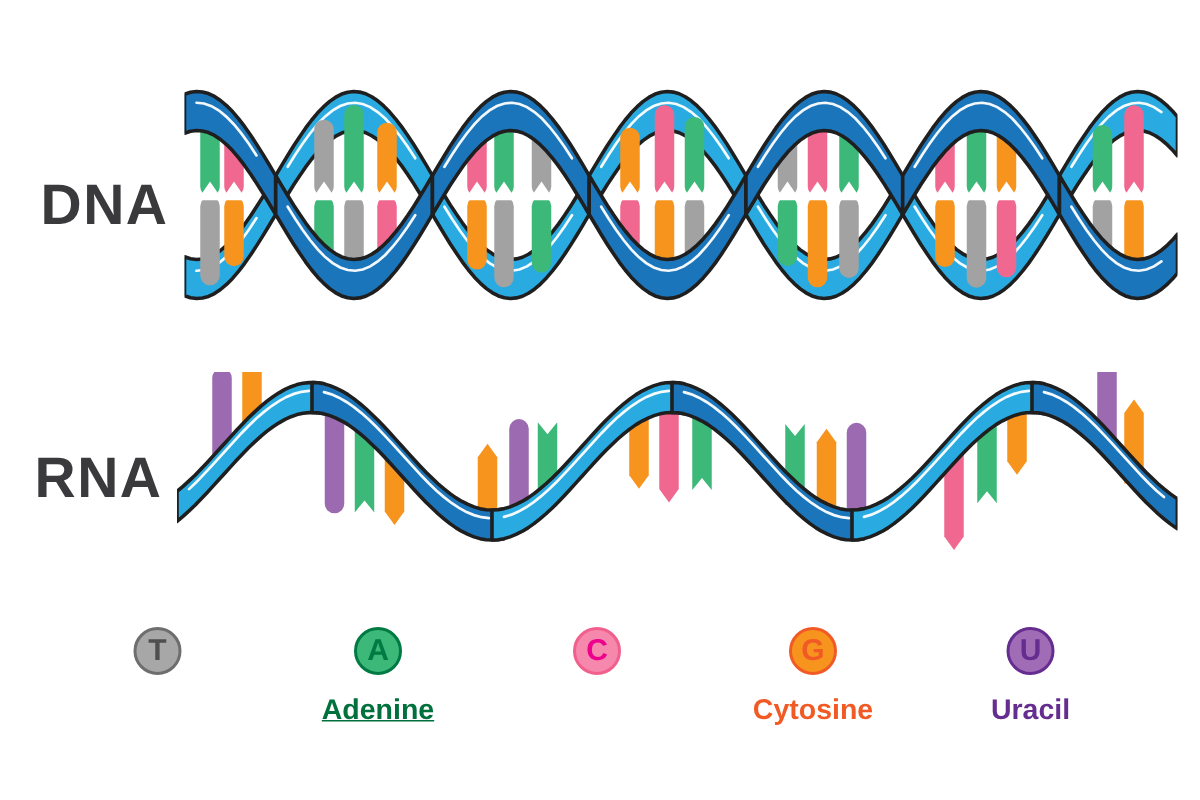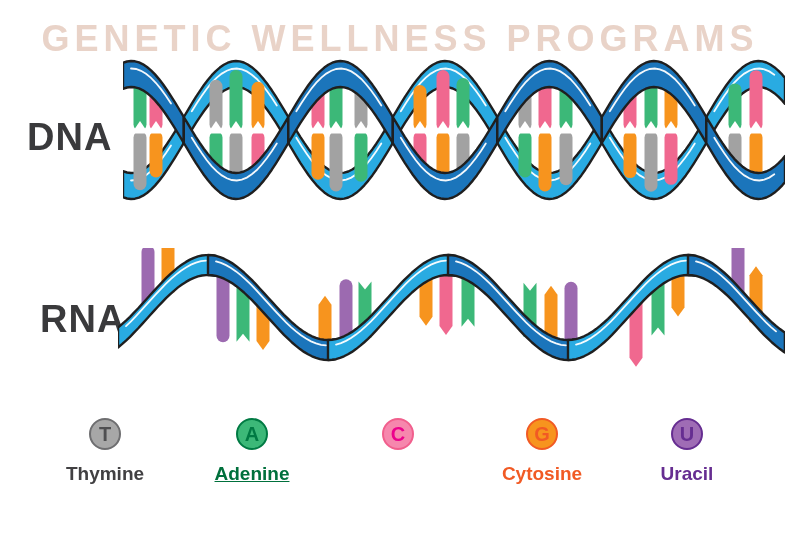--- a/index.html
+++ b/index.html
@@ -11,37 +11,36 @@
   .stage{position:absolute;left:0;top:0;width:800px;height:533px;background:#ffffff;}
   .title{
     position:absolute;left:0;top:18px;width:800px;text-align:center;
     font-size:36px;font-weight:800;letter-spacing:5px;
     color:#e9d3c8;white-space:nowrap;
   }
   .strand-label{
     position:absolute;font-size:38px;font-weight:800;color:#3a3a3c;letter-spacing:1px;margin-top:16px;
   }
   #dna-label{left:27px;top:100px;}
-  #rna-label{left:40px;top:282px;}
+  #rna-label{left:23px;top:282px;}
   #dna-svg{position:absolute;left:123px;top:58px;}
   #rna-svg{position:absolute;left:118px;top:248px;}
   .legend{position:absolute;left:0;top:418px;width:800px;height:80px;}
   .legend-item{position:absolute;width:140px;text-align:center;}
   .legend-circle{
     width:32px;height:32px;border-radius:50%;margin:0 auto;
     display:flex;align-items:center;justify-content:center;
     font-size:20px;font-weight:800;box-sizing:border-box;
   }
   .legend-name{margin-top:13px;font-size:19px;font-weight:800;}
 </style>
 </head>
 <body>
 
 <div class="stage">
-  <div class="title">GENETIC WELLNESS PROGRAMS</div>
 
   <div class="strand-label" id="dna-label">DNA</div>
   <svg id="dna-svg" width="662" height="150" viewBox="0 0 662 150">
       <g>
         <path d="M0.0,113.2 L4.0,114.5 L8.0,115.0 L12.0,114.7 L16.0,113.6 L20.0,111.7 L24.0,109.0 L28.0,105.6 L32.0,101.6 L36.0,96.9 L40.0,91.7 L44.0,86.0 L48.0,79.9 L52.0,73.6 L56.0,67.0 L60.0,60.3 L60.8,59.0 L60.8,85.0 L60.0,86.3 L56.0,93.0 L52.0,99.6 L48.0,105.9 L44.0,112.0 L40.0,117.7 L36.0,122.9 L32.0,127.6 L28.0,131.6 L24.0,135.0 L20.0,137.7 L16.0,139.6 L12.0,140.7 L8.0,141.0 L4.0,140.5 L0.0,139.2 Z" fill="#29abe2" stroke="#1f1f1f" stroke-width="2.4" stroke-linejoin="round"></path>
         <path d="M8.0,122.5 L13.0,122.0 L18.0,120.2 L23.0,117.3 L28.0,113.1 L33.0,108.0 L38.0,101.9 L43.0,95.0 L48.0,87.4" fill="none" stroke="#ffffff" stroke-width="1.8" stroke-linecap="round" opacity="0.95"></path>
         <path d="M60.8,59.0 L64.8,52.3 L68.8,45.7 L72.8,39.2 L76.8,33.1 L80.8,27.3 L84.8,22.0 L88.8,17.2 L92.8,13.1 L96.8,9.6 L100.8,6.8 L104.8,4.7 L108.8,3.5 L112.8,3.0 L116.8,3.4 L120.8,4.5 L124.8,6.5 L128.8,9.2 L132.8,12.6 L136.8,16.7 L140.8,21.4 L144.8,26.6 L148.8,32.3 L152.8,38.4 L156.8,44.8 L160.8,51.4 L164.8,58.2 L165.3,59.0 L165.3,85.0 L164.8,84.2 L160.8,77.4 L156.8,70.8 L152.8,64.4 L148.8,58.3 L144.8,52.6 L140.8,47.4 L136.8,42.7 L132.8,38.6 L128.8,35.2 L124.8,32.5 L120.8,30.5 L116.8,29.4 L112.8,29.0 L108.8,29.5 L104.8,30.7 L100.8,32.8 L96.8,35.6 L92.8,39.1 L88.8,43.2 L84.8,48.0 L80.8,53.3 L76.8,59.1 L72.8,65.2 L68.8,71.7 L64.8,78.3 L60.8,85.0 Z" fill="#29abe2" stroke="#1f1f1f" stroke-width="2.4" stroke-linejoin="round"></path>
         <path d="M68.8,53.2 L73.8,45.2 L78.8,37.7 L83.8,30.8 L88.8,24.7 L93.8,19.6 L98.8,15.6 L103.8,12.7 L108.8,11.0 L113.8,10.5 L118.8,11.3 L123.8,13.4 L128.8,16.7 L133.8,21.0 L138.8,26.5 L143.8,32.8 L148.8,39.8 L153.8,47.5" fill="none" stroke="#ffffff" stroke-width="1.8" stroke-linecap="round" opacity="0.95"></path>
         <path d="M165.3,59.0 L169.3,65.7 L173.3,72.3 L177.3,78.8 L181.3,84.9 L185.3,90.7 L189.3,96.0 L193.3,100.8 L197.3,104.9 L201.3,108.4 L205.3,111.2 L209.3,113.3 L213.3,114.5 L217.3,115.0 L221.3,114.6 L225.3,113.5 L229.3,111.5 L233.3,108.8 L237.3,105.4 L241.3,101.3 L245.3,96.6 L249.3,91.4 L253.3,85.7 L257.3,79.6 L261.3,73.2 L265.3,66.6 L269.3,59.8 L269.8,59.0 L269.8,85.0 L269.3,85.8 L265.3,92.6 L261.3,99.2 L257.3,105.6 L253.3,111.7 L249.3,117.4 L245.3,122.6 L241.3,127.3 L237.3,131.4 L233.3,134.8 L229.3,137.5 L225.3,139.5 L221.3,140.6 L217.3,141.0 L213.3,140.5 L209.3,139.3 L205.3,137.2 L201.3,134.4 L197.3,130.9 L193.3,126.8 L189.3,122.0 L185.3,116.7 L181.3,110.9 L177.3,104.8 L173.3,98.3 L169.3,91.7 L165.3,85.0 Z" fill="#29abe2" stroke="#1f1f1f" stroke-width="2.4" stroke-linejoin="round"></path>
         <path d="M173.3,79.8 L178.3,87.8 L183.3,95.3 L188.3,102.2 L193.3,108.3 L198.3,113.4 L203.3,117.4 L208.3,120.3 L213.3,122.0 L218.3,122.5 L223.3,121.7 L228.3,119.6 L233.3,116.3 L238.3,112.0 L243.3,106.5 L248.3,100.2 L253.3,93.2 L258.3,85.5" fill="none" stroke="#ffffff" stroke-width="1.8" stroke-linecap="round" opacity="0.95"></path>
@@ -204,21 +203,20 @@
         <path d="M450.0,92.0 L454.0,91.8 L458.0,91.1 L462.0,89.9 L466.0,88.3 L470.0,86.3 L474.0,83.9 L478.0,81.1 L482.0,77.9 L486.0,74.5 L490.0,70.8 L494.0,66.8 L498.0,62.6 L502.0,58.3 L506.0,53.9 L510.0,49.5 L514.0,45.1 L518.0,40.7 L522.0,36.4 L526.0,32.2 L530.0,28.2 L534.0,24.5 L538.0,21.1 L542.0,17.9 L546.0,15.1 L550.0,12.7 L554.0,10.7 L558.0,9.1 L562.0,7.9 L566.0,7.2 L570.0,7.0 L574.0,7.2 L578.0,7.9 L578.0,27.9 L574.0,27.2 L570.0,27.0 L566.0,27.2 L562.0,27.9 L558.0,29.1 L554.0,30.7 L550.0,32.7 L546.0,35.1 L542.0,37.9 L538.0,41.1 L534.0,44.5 L530.0,48.2 L526.0,52.2 L522.0,56.4 L518.0,60.7 L514.0,65.1 L510.0,69.5 L506.0,73.9 L502.0,78.3 L498.0,82.6 L494.0,86.8 L490.0,90.8 L486.0,94.5 L482.0,97.9 L478.0,101.1 L474.0,103.9 L470.0,106.3 L466.0,108.3 L462.0,109.9 L458.0,111.1 L454.0,111.8 L450.0,112.0 Z" fill="#29abe2" stroke="#1f1f1f" stroke-width="2.4" stroke-linejoin="round"></path>
         <path d="M458.0,96.6 L463.0,95.1 L468.0,92.9 L473.0,90.0 L478.0,86.6 L483.0,82.6 L488.0,78.1 L493.0,73.3 L498.0,68.1 L503.0,62.7 L508.0,57.2 L513.0,51.7 L518.0,46.2 L523.0,40.8 L528.0,35.7 L533.0,30.9 L538.0,26.6 L543.0,22.7 L548.0,19.4 L553.0,16.6 L558.0,14.6 L563.0,13.2 L568.0,12.6" fill="none" stroke="#ffffff" stroke-width="1.8" stroke-linecap="round" opacity="0.95"></path>
         <path d="M570.0,7.0 L574.0,7.2 L578.0,7.9 L582.0,9.1 L586.0,10.7 L590.0,12.7 L594.0,15.1 L598.0,17.9 L602.0,21.1 L606.0,24.5 L610.0,28.2 L614.0,32.2 L618.0,36.4 L622.0,40.7 L626.0,45.1 L630.0,49.5 L634.0,53.9 L638.0,58.3 L642.0,62.6 L646.0,66.8 L650.0,70.7 L654.0,74.5 L658.0,77.9 L662.0,81.1 L666.0,83.9 L666.9,84.5 L666.9,104.5 L666.0,103.9 L662.0,101.1 L658.0,97.9 L654.0,94.5 L650.0,90.7 L646.0,86.8 L642.0,82.6 L638.0,78.3 L634.0,73.9 L630.0,69.5 L626.0,65.1 L622.0,60.7 L618.0,56.4 L614.0,52.2 L610.0,48.2 L606.0,44.5 L602.0,41.1 L598.0,37.9 L594.0,35.1 L590.0,32.7 L586.0,30.7 L582.0,29.1 L578.0,27.9 L574.0,27.2 L570.0,27.0 Z" fill="#1b75bb" stroke="#1f1f1f" stroke-width="2.4" stroke-linejoin="round"></path>
         <path d="M578.0,13.4 L583.0,14.9 L588.0,17.1 L593.0,20.0 L598.0,23.4 L603.0,27.4 L608.0,31.9 L613.0,36.7 L618.0,41.9 L623.0,47.3 L628.0,52.8 L633.0,58.3 L638.0,63.8 L643.0,69.2 L648.0,74.3 L653.0,79.1 L658.0,83.4" fill="none" stroke="#ffffff" stroke-width="1.8" stroke-linecap="round" opacity="0.95"></path>
       </g>
     </svg>
 
   <div class="legend" id="legend">
       <div class="legend-item" style="left: 35px;">
         <div class="legend-circle" style="background: rgb(167, 167, 167); border: 2.5px solid rgb(110, 110, 112); color: rgb(79, 79, 81);">T</div>
-        <div class="legend-name" style="color: rgb(65, 64, 66);">Thymine</div>
       </div>
       <div class="legend-item" style="left: 182px;">
         <div class="legend-circle" style="background: rgb(60, 184, 120); border: 2.5px solid rgb(0, 122, 67); color: rgb(0, 122, 67);">A</div>
         <div class="legend-name" style="color: rgb(0, 112, 60); text-decoration: underline;">Adenine</div>
       </div>
       <div class="legend-item" style="left: 328px;">
         <div class="legend-circle" style="background: rgb(246, 135, 173); border: 2.5px solid rgb(241, 95, 141); color: rgb(236, 0, 140);">C</div>
       </div>
       <div class="legend-item" style="left: 472px;">
         <div class="legend-circle" style="background: rgb(247, 148, 30); border: 2.5px solid rgb(241, 90, 36); color: rgb(241, 90, 36);">G</div>

